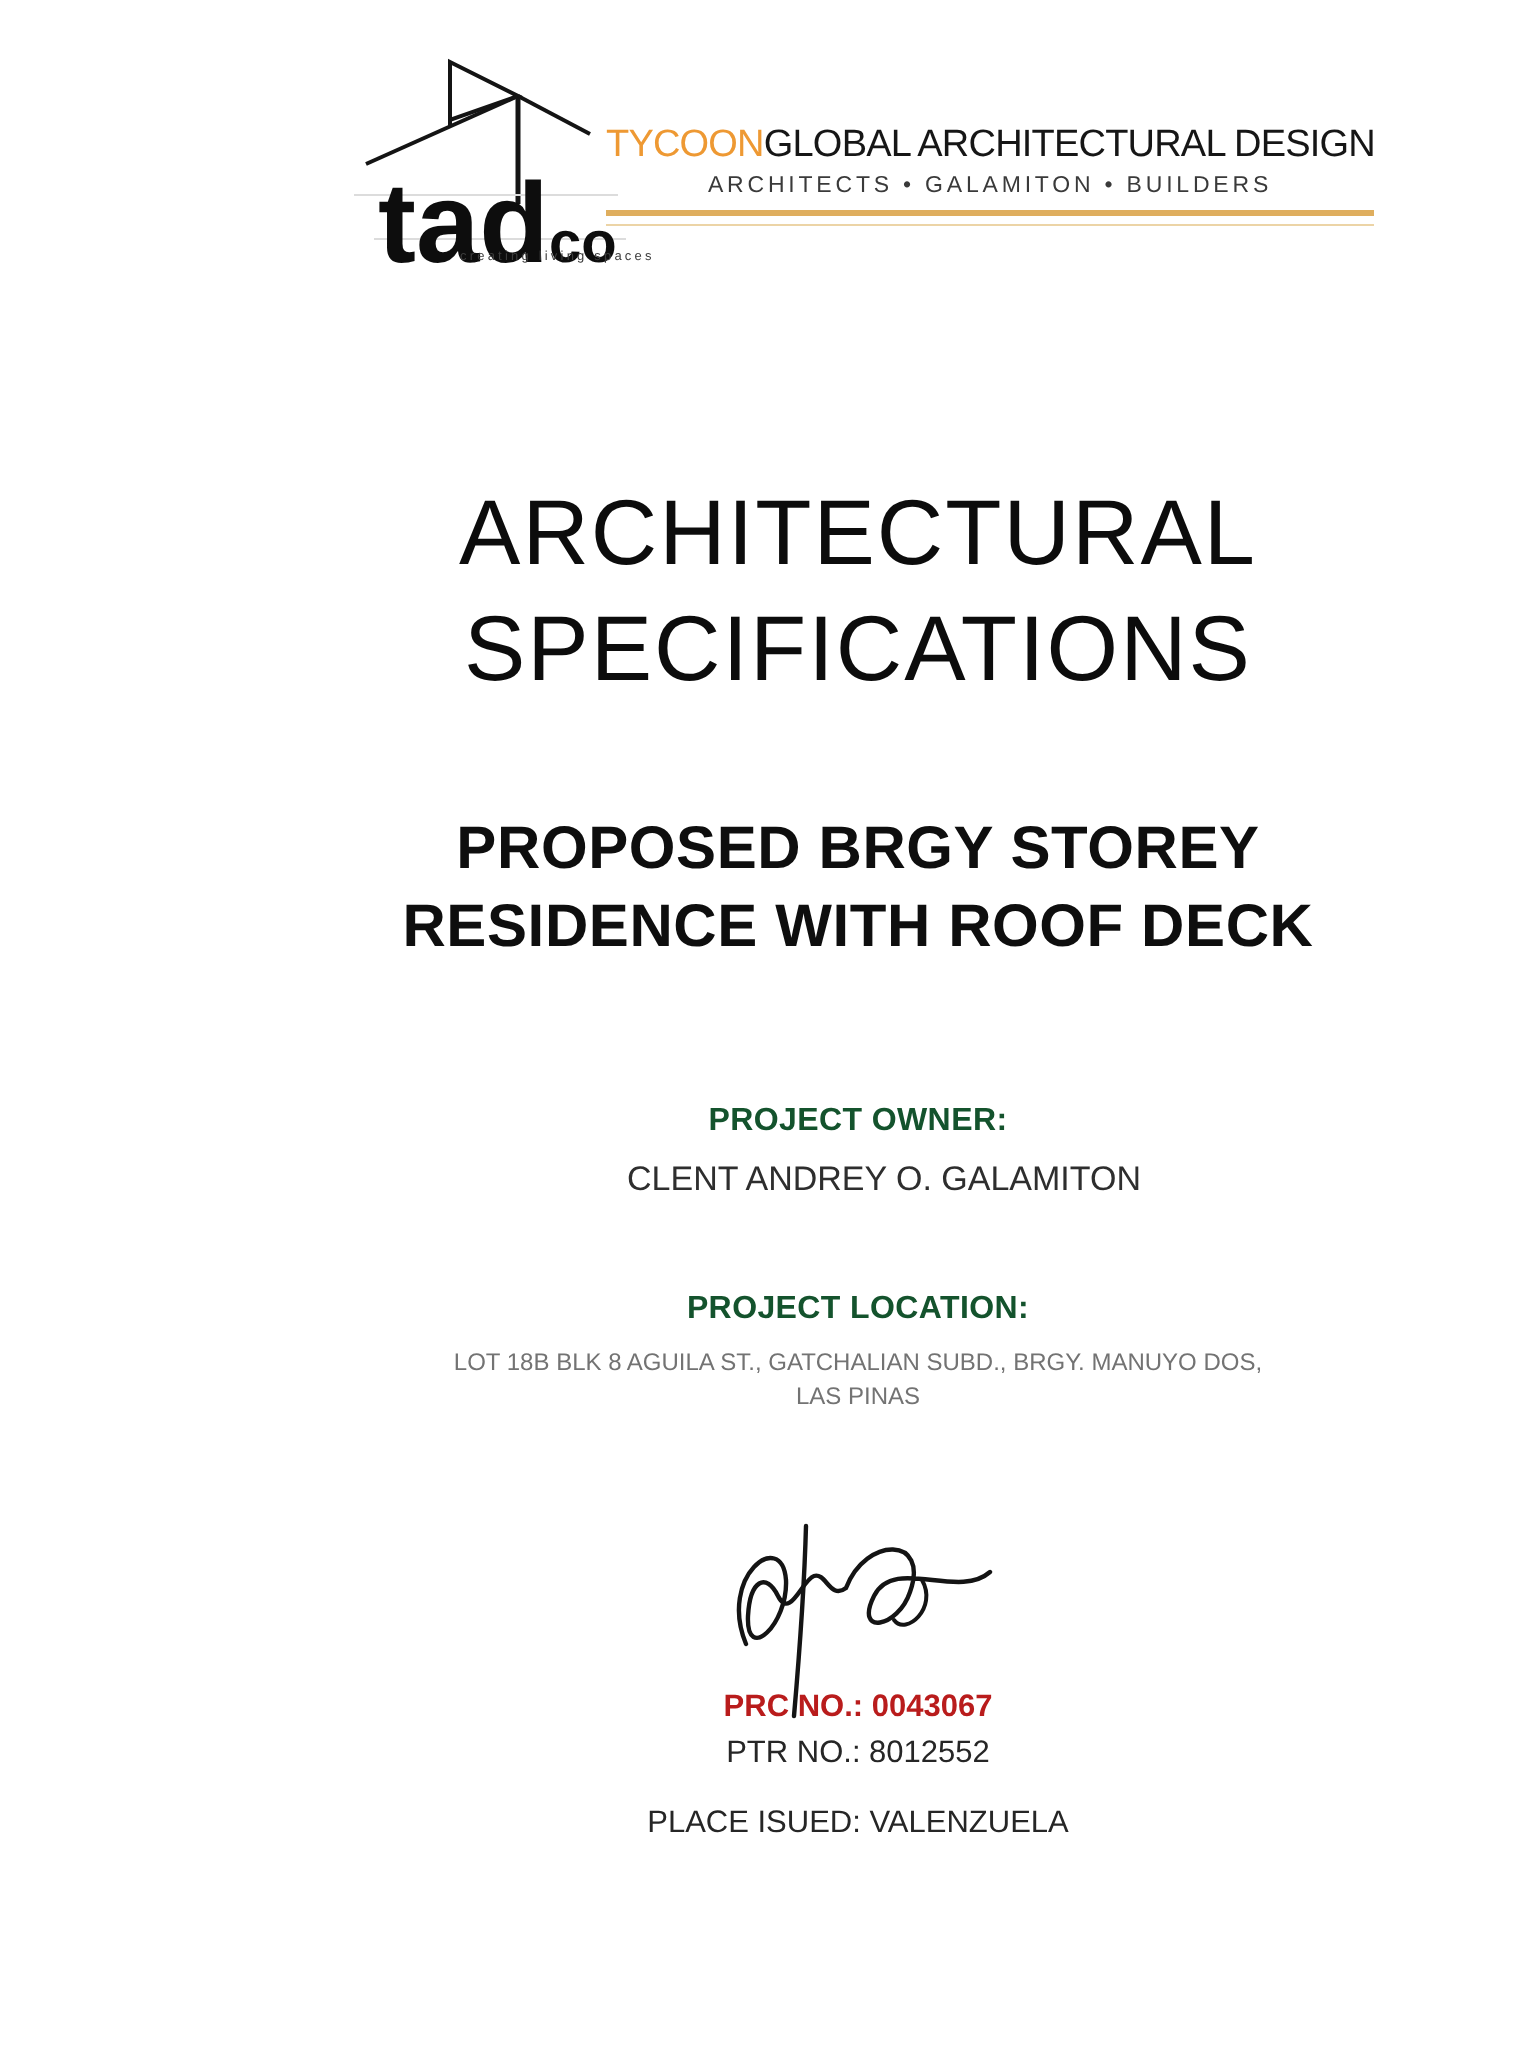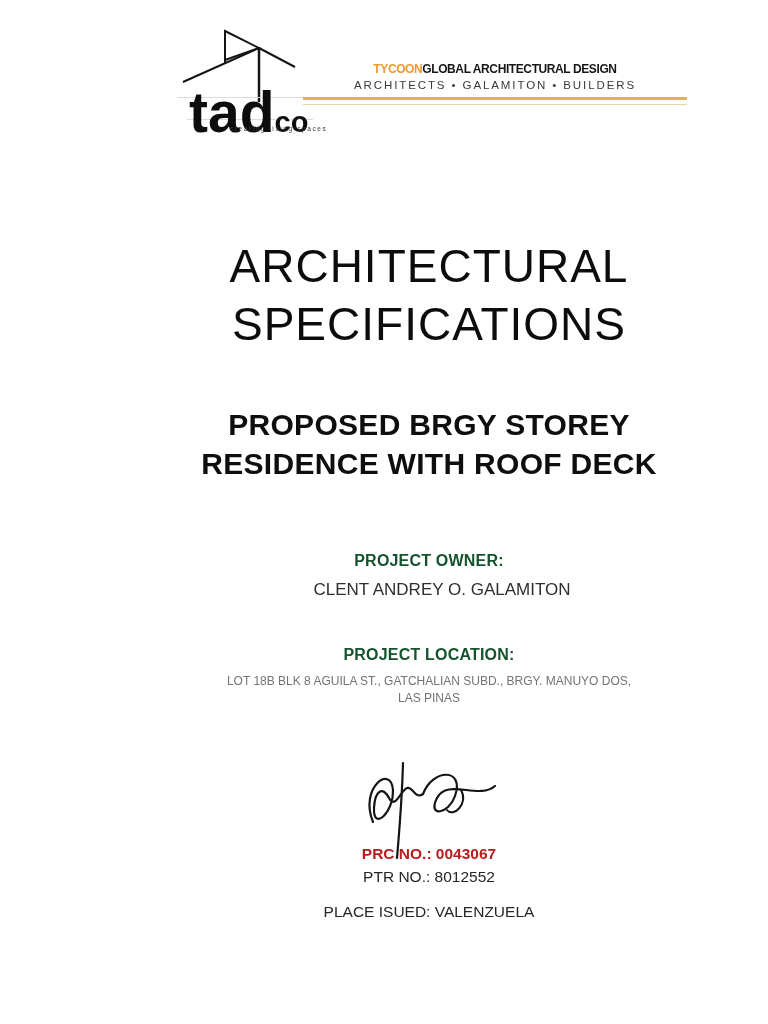--- a/index.html
+++ b/index.html
@@ -20,21 +20,21 @@
     font-stretch:condensed;white-space:nowrap;
   }
   .wordmark .sub{font-size:29px;letter-spacing:0px;}
   .logo .tagline{
     position:absolute;left:57px;top:99px;font-size:6.5px;letter-spacing:1.6px;
     color:#3c3c3c;white-space:nowrap;
   }
   
   .brand{position:absolute;left:258px;top:62px;width:384px;text-align:center;}
   .brand-name{
-    font-weight:bold;font-size:12px;letter-spacing:-0.4px;color:#161616;
+    font-weight:normal;font-size:19px;letter-spacing:-0.4px;color:#161616;
     white-space:nowrap;
   }
   .brand-name .accent{color:var(--accent,#ee9933);}
   .brand-sub{
     margin-top:3px;font-size:11.5px;letter-spacing:1.9px;color:#3a3a3a;
     white-space:nowrap;
   }
   .rule-thick{margin-top:6px;height:3px;background:var(--rule,#dfae5e);}
   .address{
     margin-top:4px;font-size:7.5px;letter-spacing:0.35px;color:#6d6d6d;

